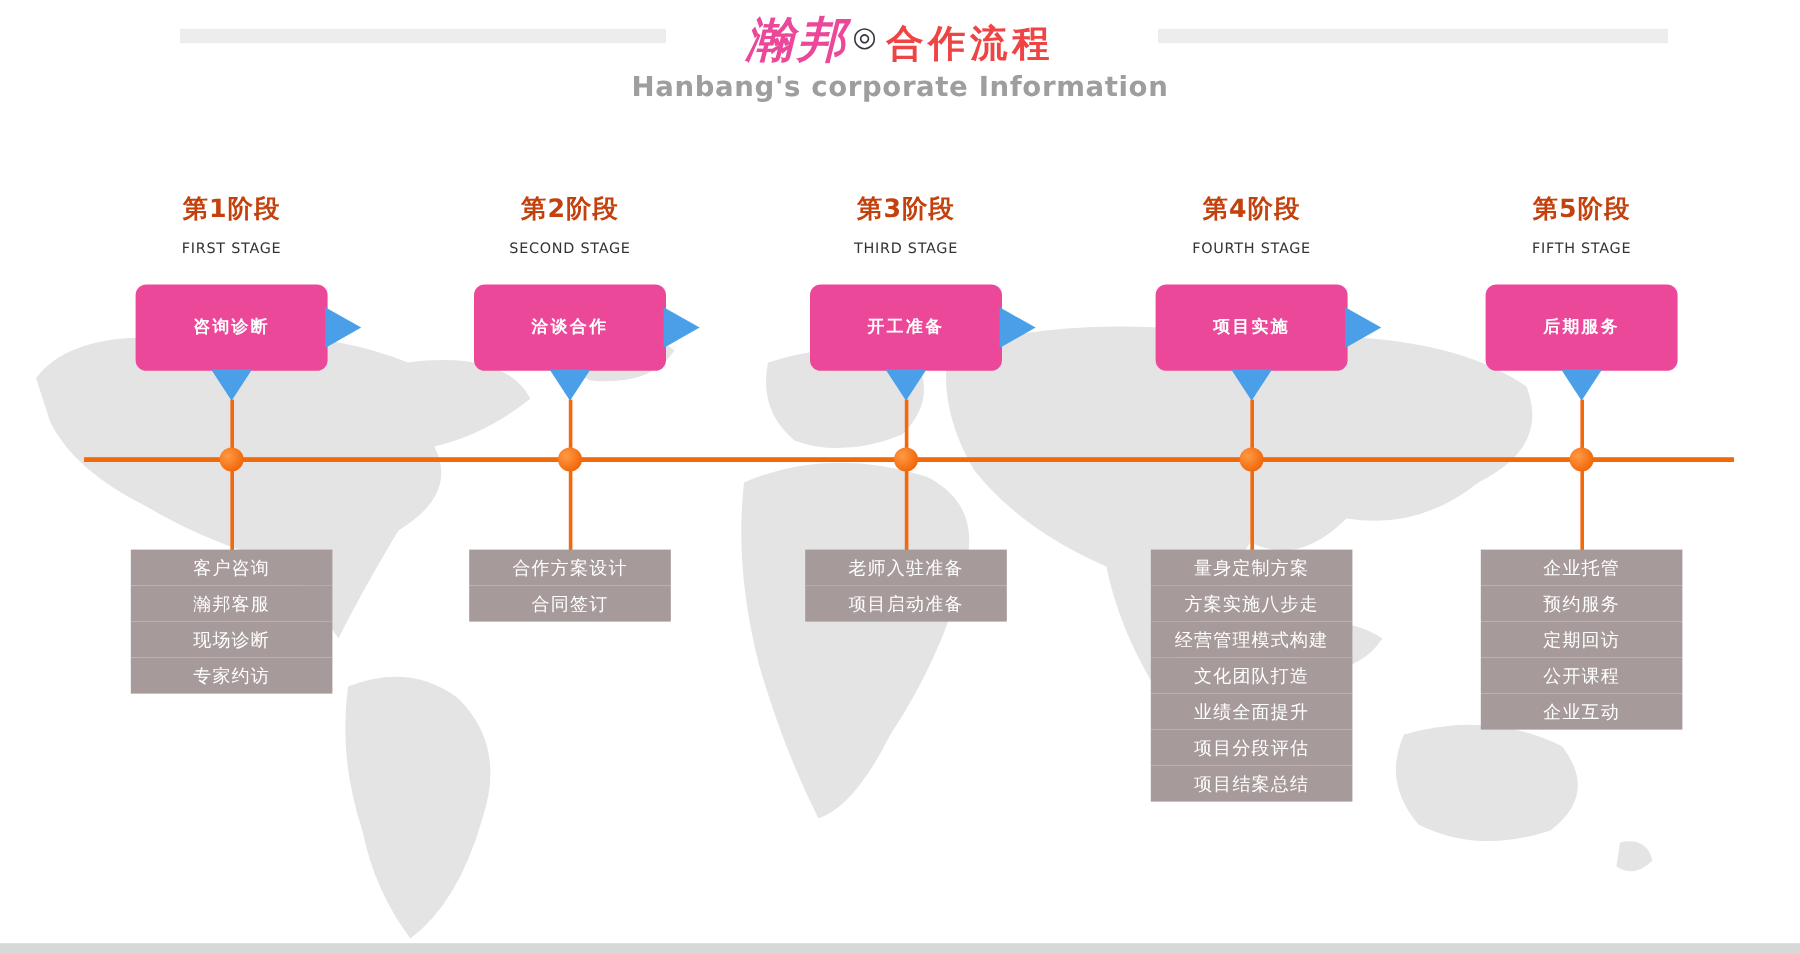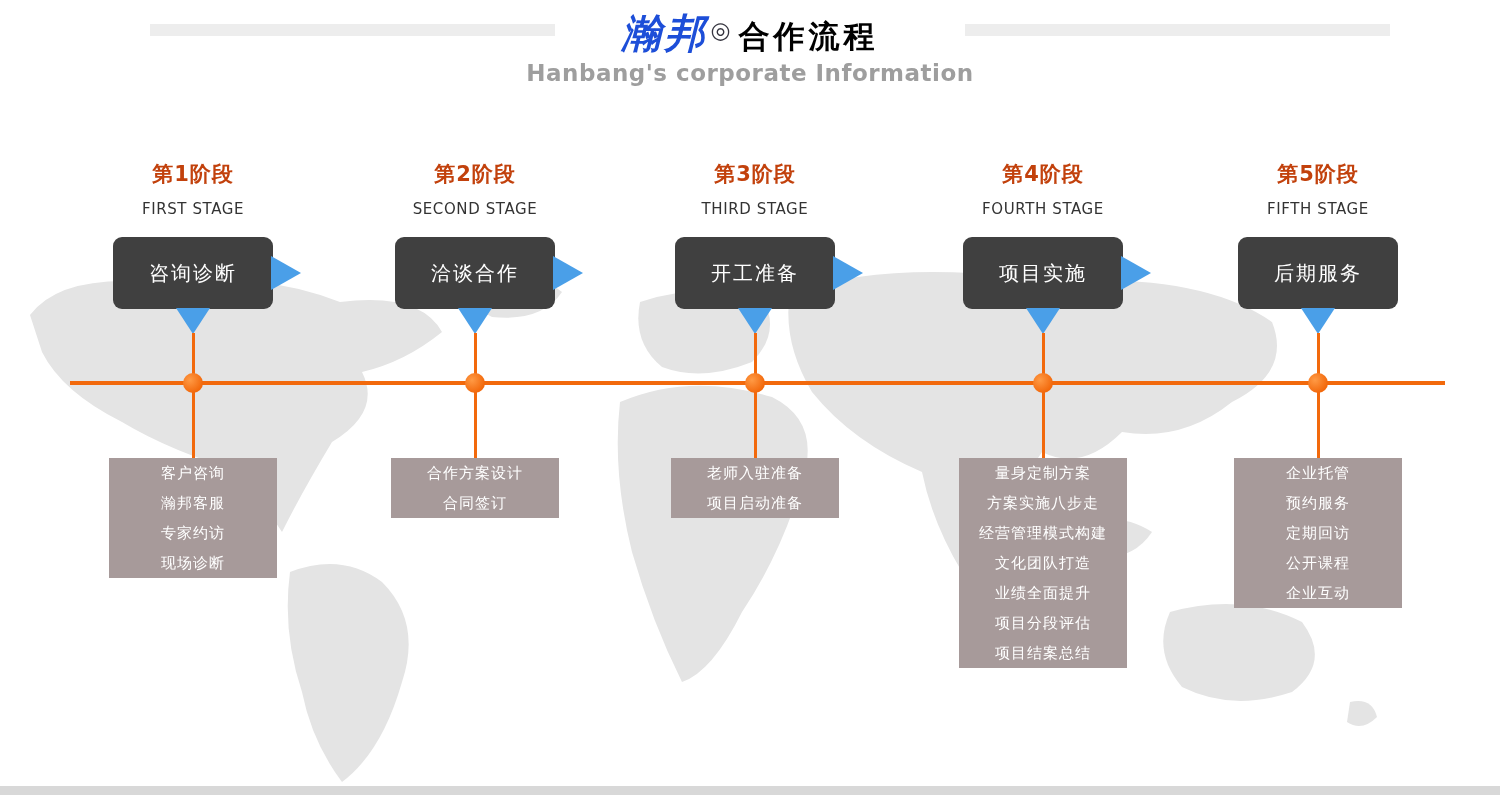--- a/index.html
+++ b/index.html
@@ -9,39 +9,39 @@
 
   
   .world-map { position:absolute; left:0; top:270px; width:1500px; height:525px; z-index:0; }
 
   
   .hline { position:absolute; top:24px; height:12px; background:#ededed; z-index:1; }
   .hline-left  { left:150px; width:405px; }
   .hline-right { left:965px; width:425px; }
   .title-row { position:absolute; top:6px; left:0; width:100%; text-align:center; z-index:2; white-space:nowrap; }
   .brand { font-family:"DejaVu Serif","Liberation Serif",serif; font-style:italic; font-weight:bold;
-           font-size:40px; color:#1d4ed8; letter-spacing:3px;margin-top:44px; }
+           font-size:40px; color:#ec4899; letter-spacing:3px;margin-top:44px; }
   .brand-mark { font-size:23px; color:#35343f; margin:0 8px 0 3px; vertical-align:9px; }
-  .main-title { font-size:31px; font-weight:bold; color:#000000; letter-spacing:4px; }
+  .main-title { font-size:31px; font-weight:bold; color:#ef4444; letter-spacing:4px; }
   .subtitle { position:absolute; top:60px; left:0; width:100%; text-align:center; z-index:2;
               font-size:23px; font-weight:bold; color:#9e9e9e; letter-spacing:0.5px; }
 
   
   .timeline { position:absolute; left:70px; top:381px; width:1375px; height:4px; background:#f2690c; z-index:1; }
 
   
   .stage { position:absolute; top:160px; width:300px; height:635px; text-align:center; z-index:2; }
   .stage-1 { left:43px; }  .stage-2 { left:325px; }  .stage-3 { left:605px; }
   .stage-4 { left:893px; } .stage-5 { left:1168px; }
 
   .stage-label { position:absolute; top:0; left:0; width:100%; font-size:21px; font-weight:bold; color:#c2410c; letter-spacing:1px; }
-  .stage-en    { position:absolute; top:40px; left:0; width:100%; font-size:15px; color:#333; letter-spacing:0.6px; }
+  .stage-en    { position:absolute; top:40px; left:0; width:100%; font-size:12px; color:#333; letter-spacing:0.6px; }
 
   .bubble { position:absolute; top:77px; left:50%; margin-left:-80px; width:160px; height:72px;
-            background:#404040; border-radius:9px; color:#fff; font-size:20px; font-weight:normal;
+            background:#ec4899; border-radius:9px; color:#fff; font-size:14px; font-weight:bold;
             letter-spacing:2px; line-height:72px; }
   .bubble-arrow-right { position:absolute; right:-28px; top:50%; margin-top:-17px; width:0; height:0;
             border-top:17px solid transparent; border-bottom:17px solid transparent; border-left:30px solid #4a9fe8; }
   .bubble-tail { position:absolute; left:50%; margin-left:-17px; bottom:-25px; width:0; height:0;
             border-left:17px solid transparent; border-right:17px solid transparent; border-top:26px solid #4a9fe8; }
 
   .vline { position:absolute; left:50%; margin-left:-1px; top:173px; width:3px; height:126px; background:#f2690c; }
   .dot   { position:absolute; left:50%; margin-left:-10px; top:213px; width:20px; height:20px; border-radius:50%;
            background:radial-gradient(circle at 35% 35%, #ff9a45, #f2690c 70%); z-index:3; }
 
@@ -85,22 +85,22 @@
     <div class="bubble">
       <span>咨询诊断</span>
       <div class="bubble-arrow-right"></div>
       <div class="bubble-tail"></div>
     </div>
     <div class="vline"></div>
     <div class="dot"></div>
     <div class="items">
       <div class="item">客户咨询</div>
       <div class="item">瀚邦客服</div>
+      <div class="item">现场诊断</div>
       <div class="item">专家约访</div>
-      <div class="item">现场诊断</div>
     </div>
   </div>
 
   <div class="stage stage-2">
     <div class="stage-label">第2阶段</div>
     <div class="stage-en">SECOND STAGE</div>
     <div class="bubble">
       <span>洽谈合作</span>
       <div class="bubble-arrow-right"></div>
       <div class="bubble-tail"></div>

